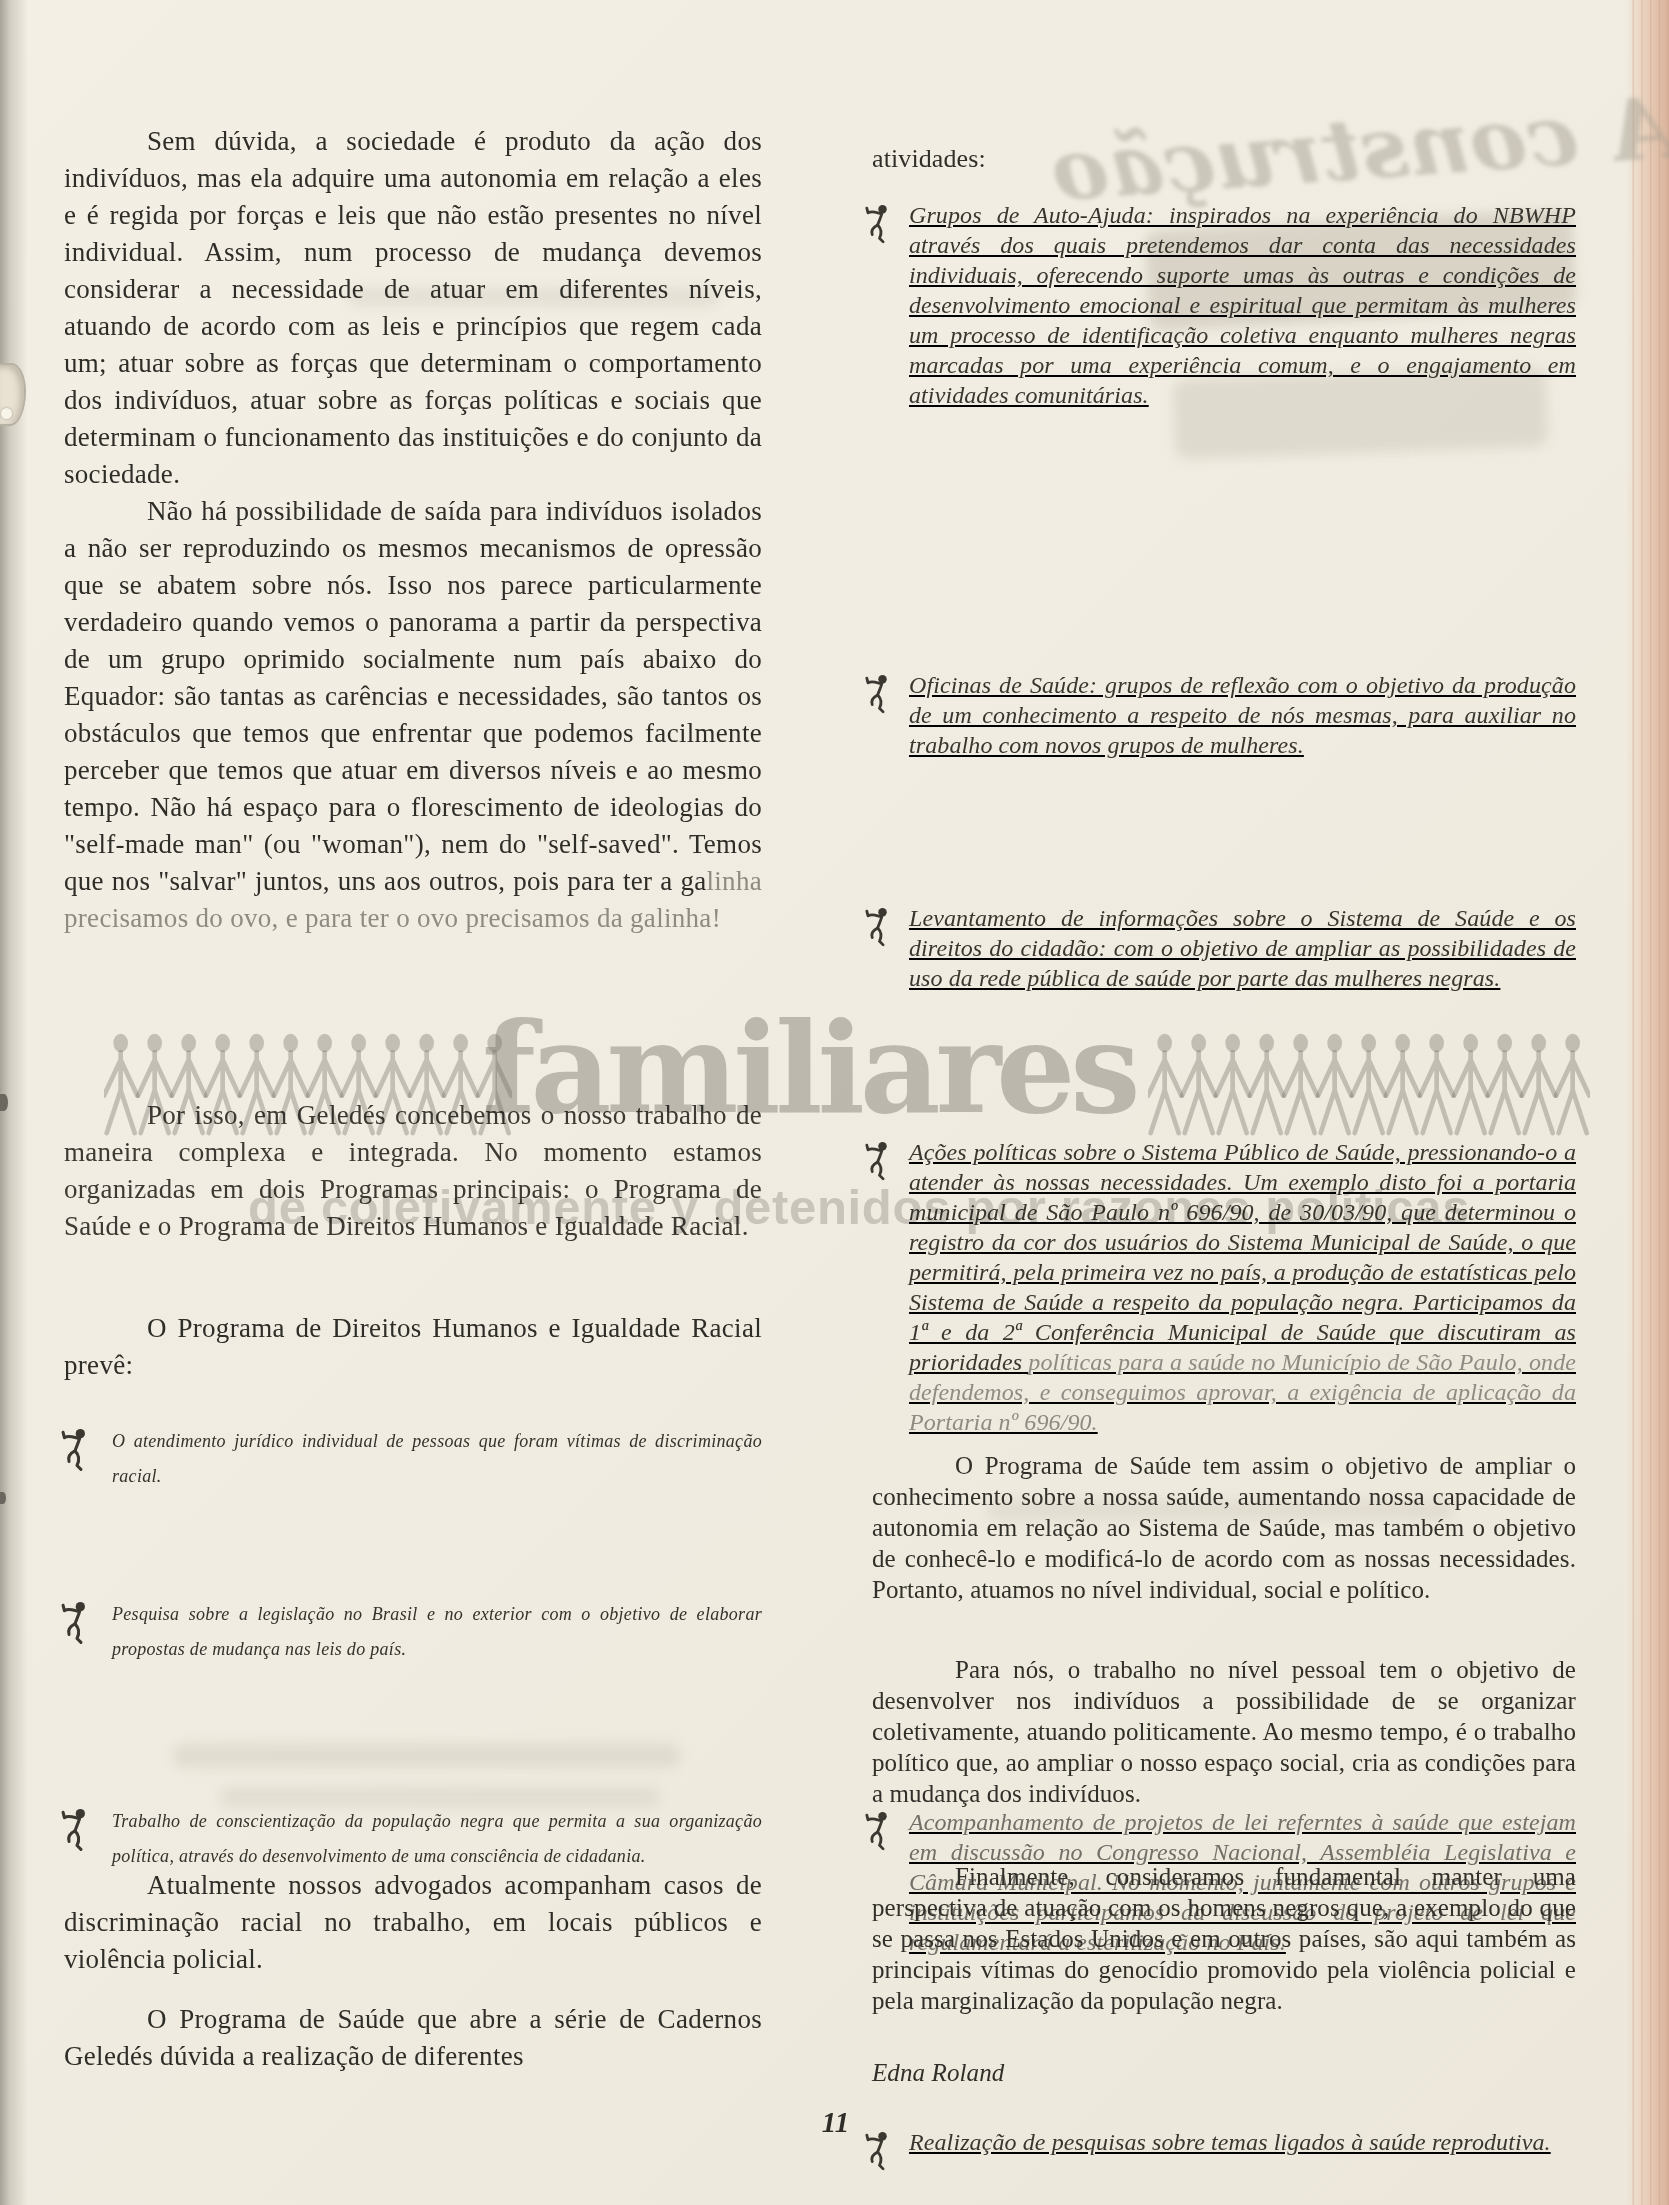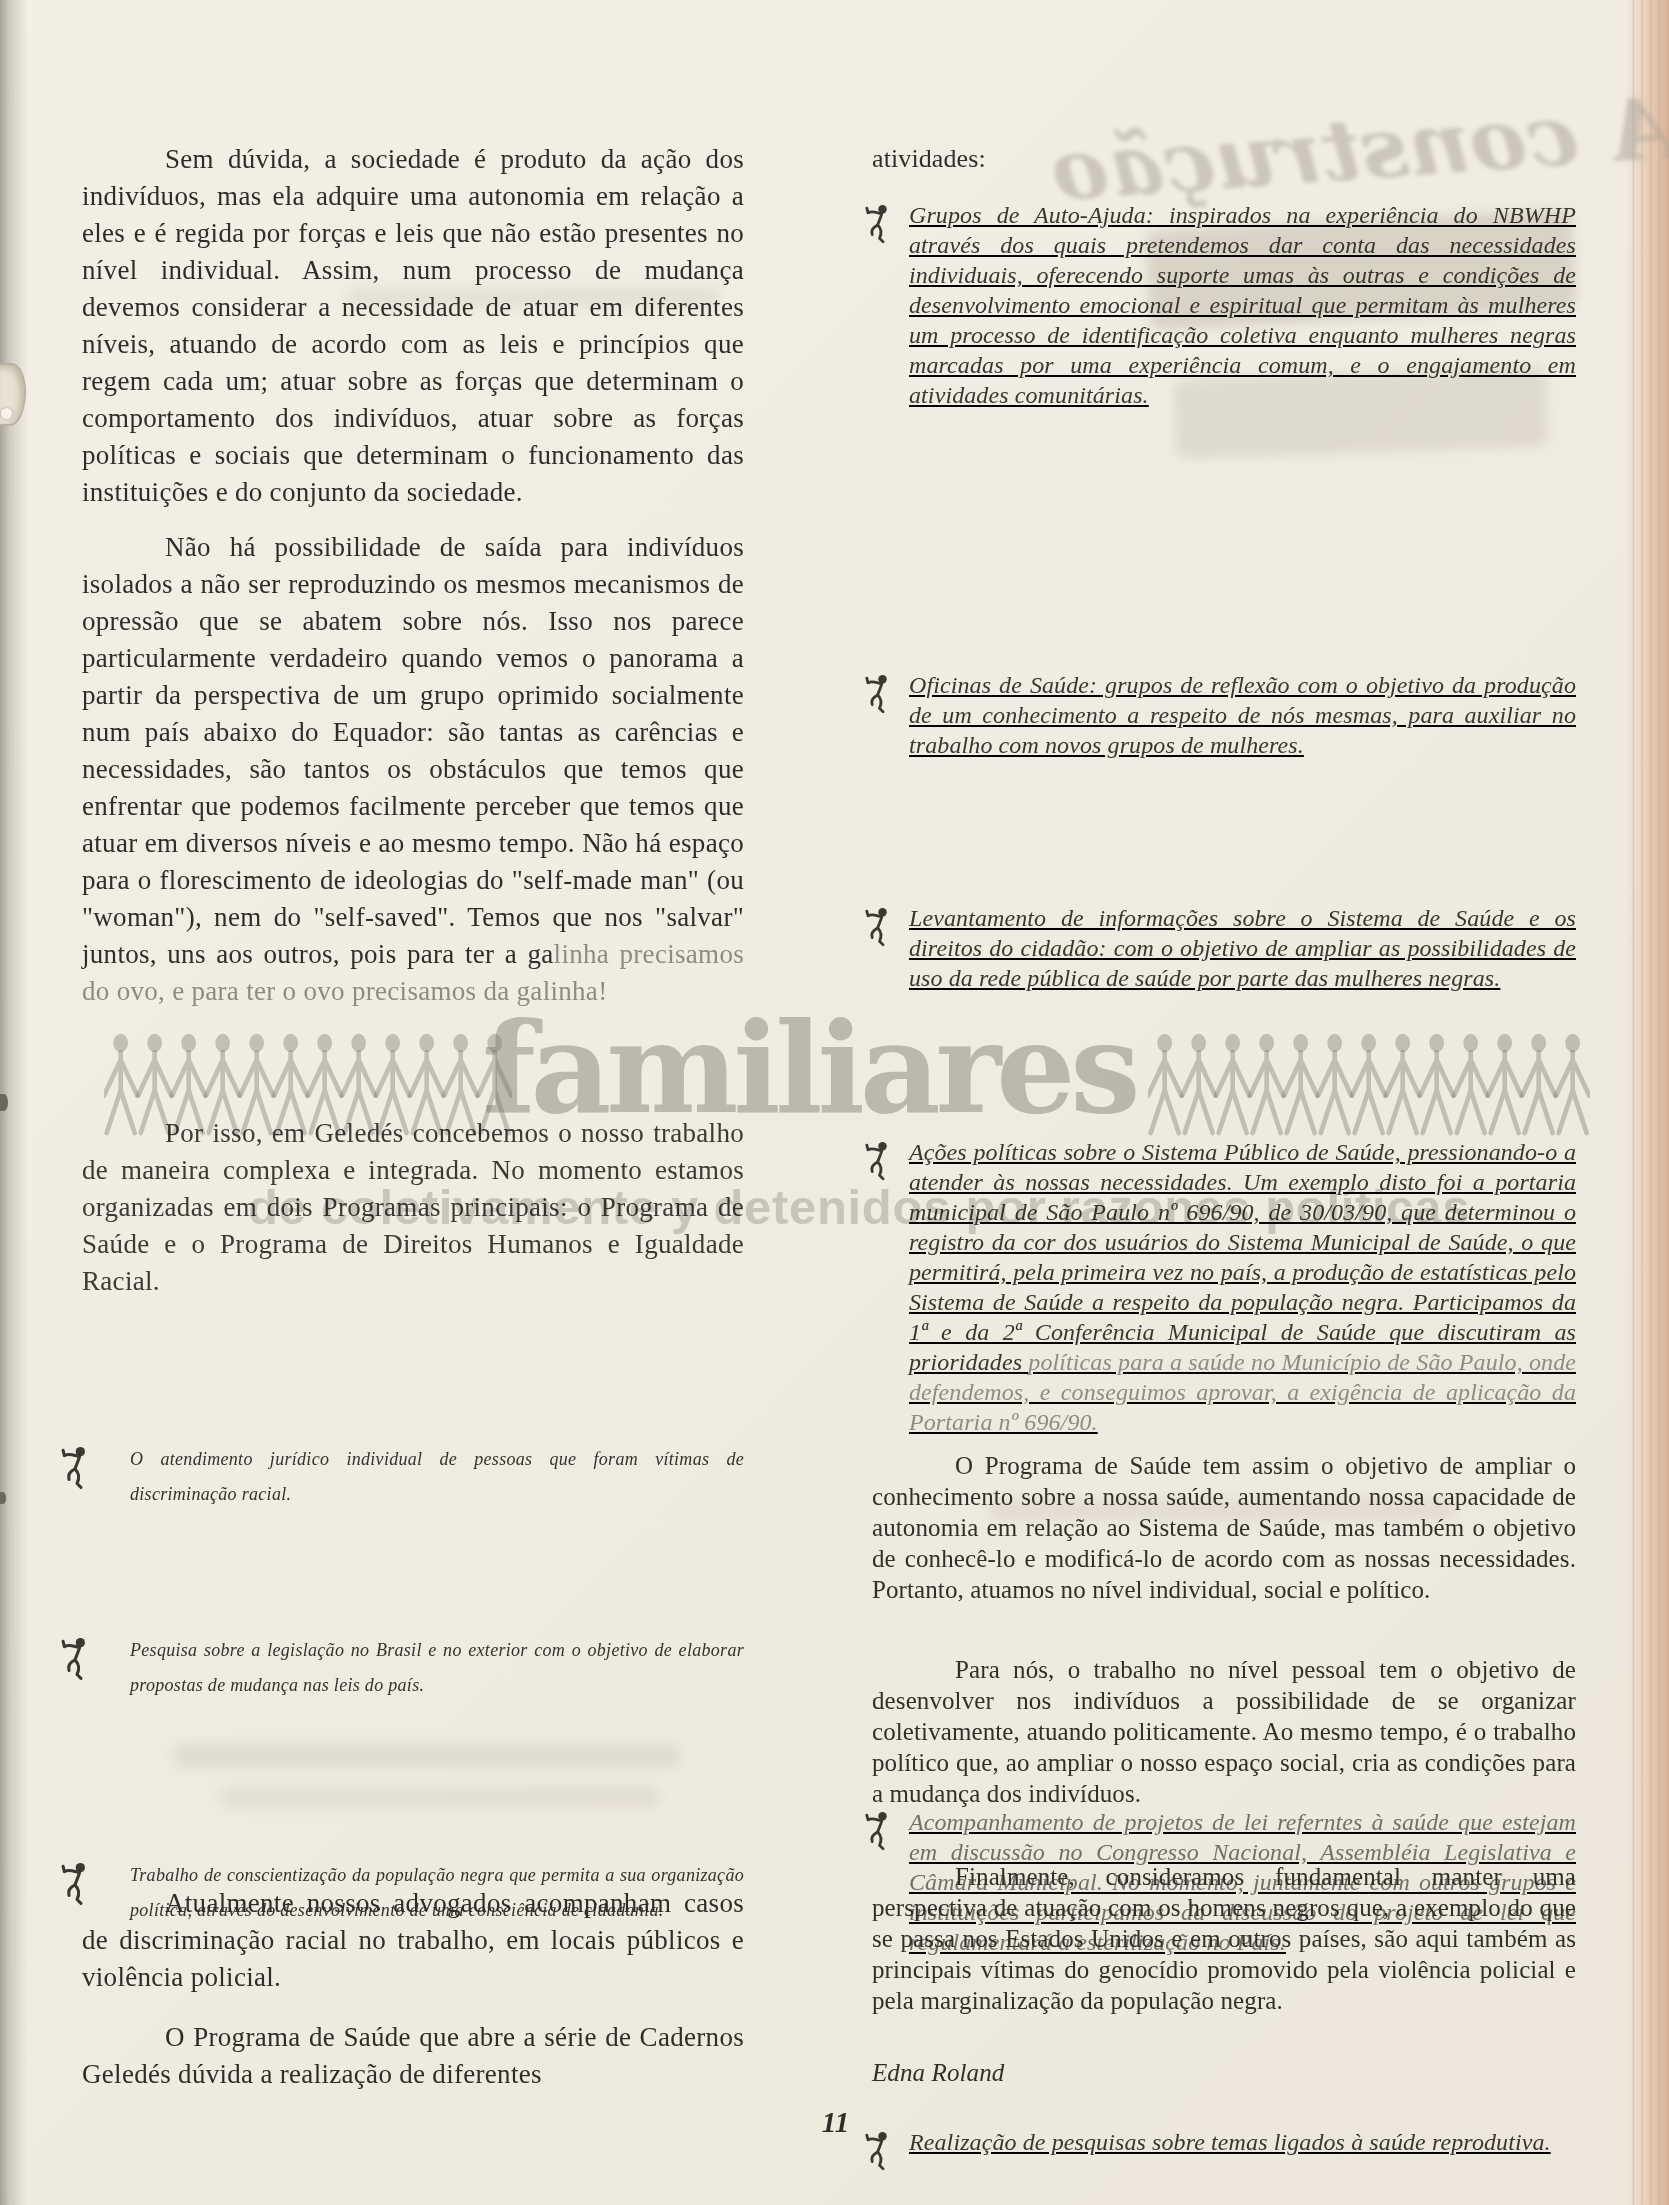--- a/index.html
+++ b/index.html
@@ -55,21 +55,21 @@
   .gb5{left:987px;top:1500px;width:467px;height:20px;background:rgba(190,185,170,.25);}
   .gb6{left:347px;top:287px;width:373px;height:20px;background:rgba(193,188,173,.25);}
 
   
   .col{position:absolute;top:0;height:2205px;z-index:2;}
   .col-left{left:64px;width:698px;}
   .col-right{left:872px;width:704px;text-decoration:underline;}
   .blk{position:absolute;left:0;width:100%;}
 
   .col-left p{
-    margin:18px;text-align:justify;text-indent:83px;
+    margin:0;text-align:justify;text-indent:83px;
     font-size:27px;line-height:37px;color:#2f2d28;
     letter-spacing:0.3px;
   }
   .col-left .bullet p{font-style:italic;font-size:18px;line-height:35px;text-indent:0;color:#34322c;}
   .p3-tone{color:#3c3a33 !important;}
 
   .col-right p{
     margin:0;text-align:justify;
     font-size:25px;line-height:31px;color:#312f29;
     letter-spacing:0.1px;
@@ -149,20 +149,23 @@
 
     <div class="blk" style="top:123px">
       <p><span>Sem dúvida, a sociedade é produto da ação dos indivíduos, mas ela adquire uma autonomia em relação a eles e é regida por forças e leis que não estão presentes no nível individual. Assim, num processo de mudança devemos considerar a necessidade de atuar em diferentes níveis, atuando de acordo com as leis e princípios que regem cada um; atuar sobre as forças que determinam o comportamento dos indivíduos, atuar sobre as forças políticas e sociais que determinam o funcionamento das instituições e do conjunto da sociedade.</span></p>
       <p><span>Não há possibilidade de saída para indivíduos isolados a não ser reproduzindo os mesmos mecanismos de opressão que se abatem sobre nós. Isso nos parece particularmente verdadeiro quando vemos o panorama a partir da perspectiva de um grupo oprimido socialmente num país abaixo do Equador: são tantas as carências e necessidades, são tantos os obstáculos que temos que enfrentar que podemos facilmente perceber que temos que atuar em diversos níveis e ao mesmo tempo. Não há espaço para o florescimento de ideologias do "self-made man" (ou "woman"), nem do "self-saved". Temos que nos "salvar" juntos, uns aos outros, pois para ter a ga</span><span class="faded">linha precisamos do ovo, e para ter o ovo precisamos da galinha!</span></p>
     </div>
 
     <div class="blk" style="top:1097px">
       <p class="p3-tone">Por isso, em Geledés concebemos o nosso trabalho de maneira complexa e integrada. No momento estamos organizadas em dois Programas principais: o Programa de Saúde e o Programa de Direitos Humanos e Igualdade Racial.</p>
     </div>
 
+    <div class="blk" style="top:1310px">
+      <p>O Programa de Direitos Humanos e Igualdade Racial prevê:</p>
+    </div>
 
     <div class="blk bullet" style="top:1424px">
       <span class="icon">
         <svg viewBox="0 0 48 92" width="32" height="61">
             <use href="#dancer"></use>
           </svg>
       </span>
       <p>O atendimento jurídico individual de pessoas que foram vítimas de discriminação racial.</p>
     </div>
 

